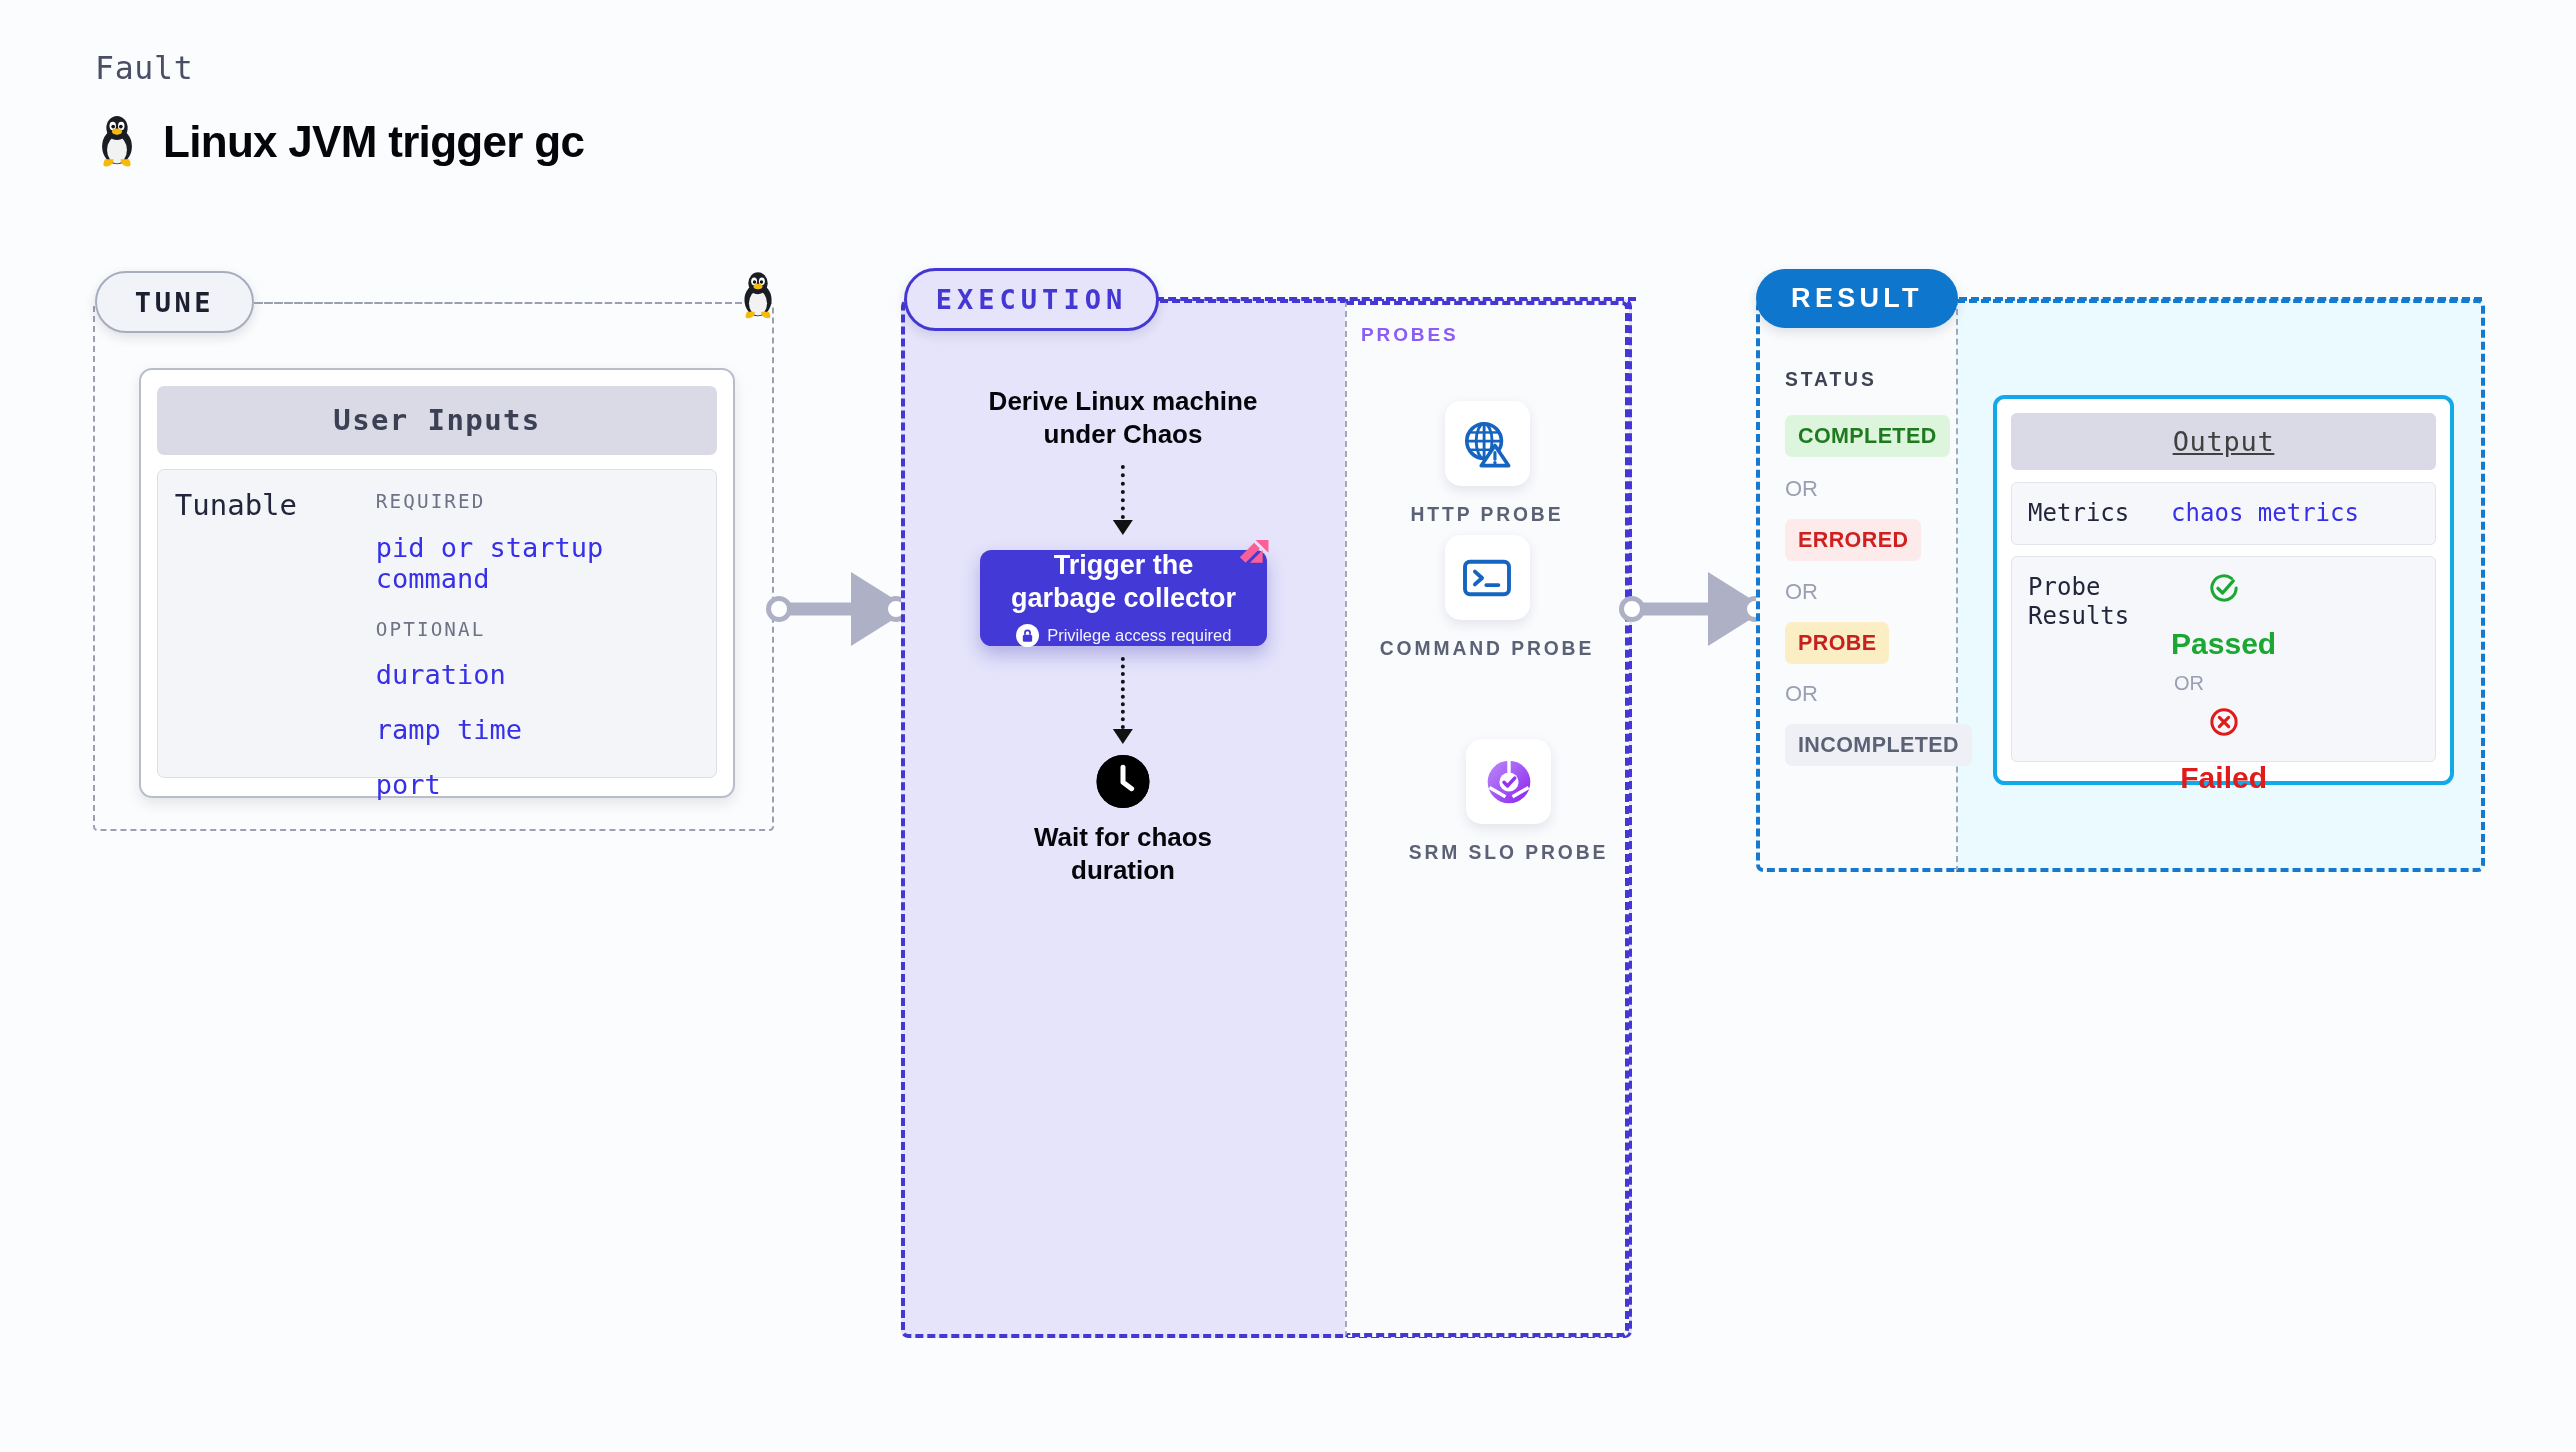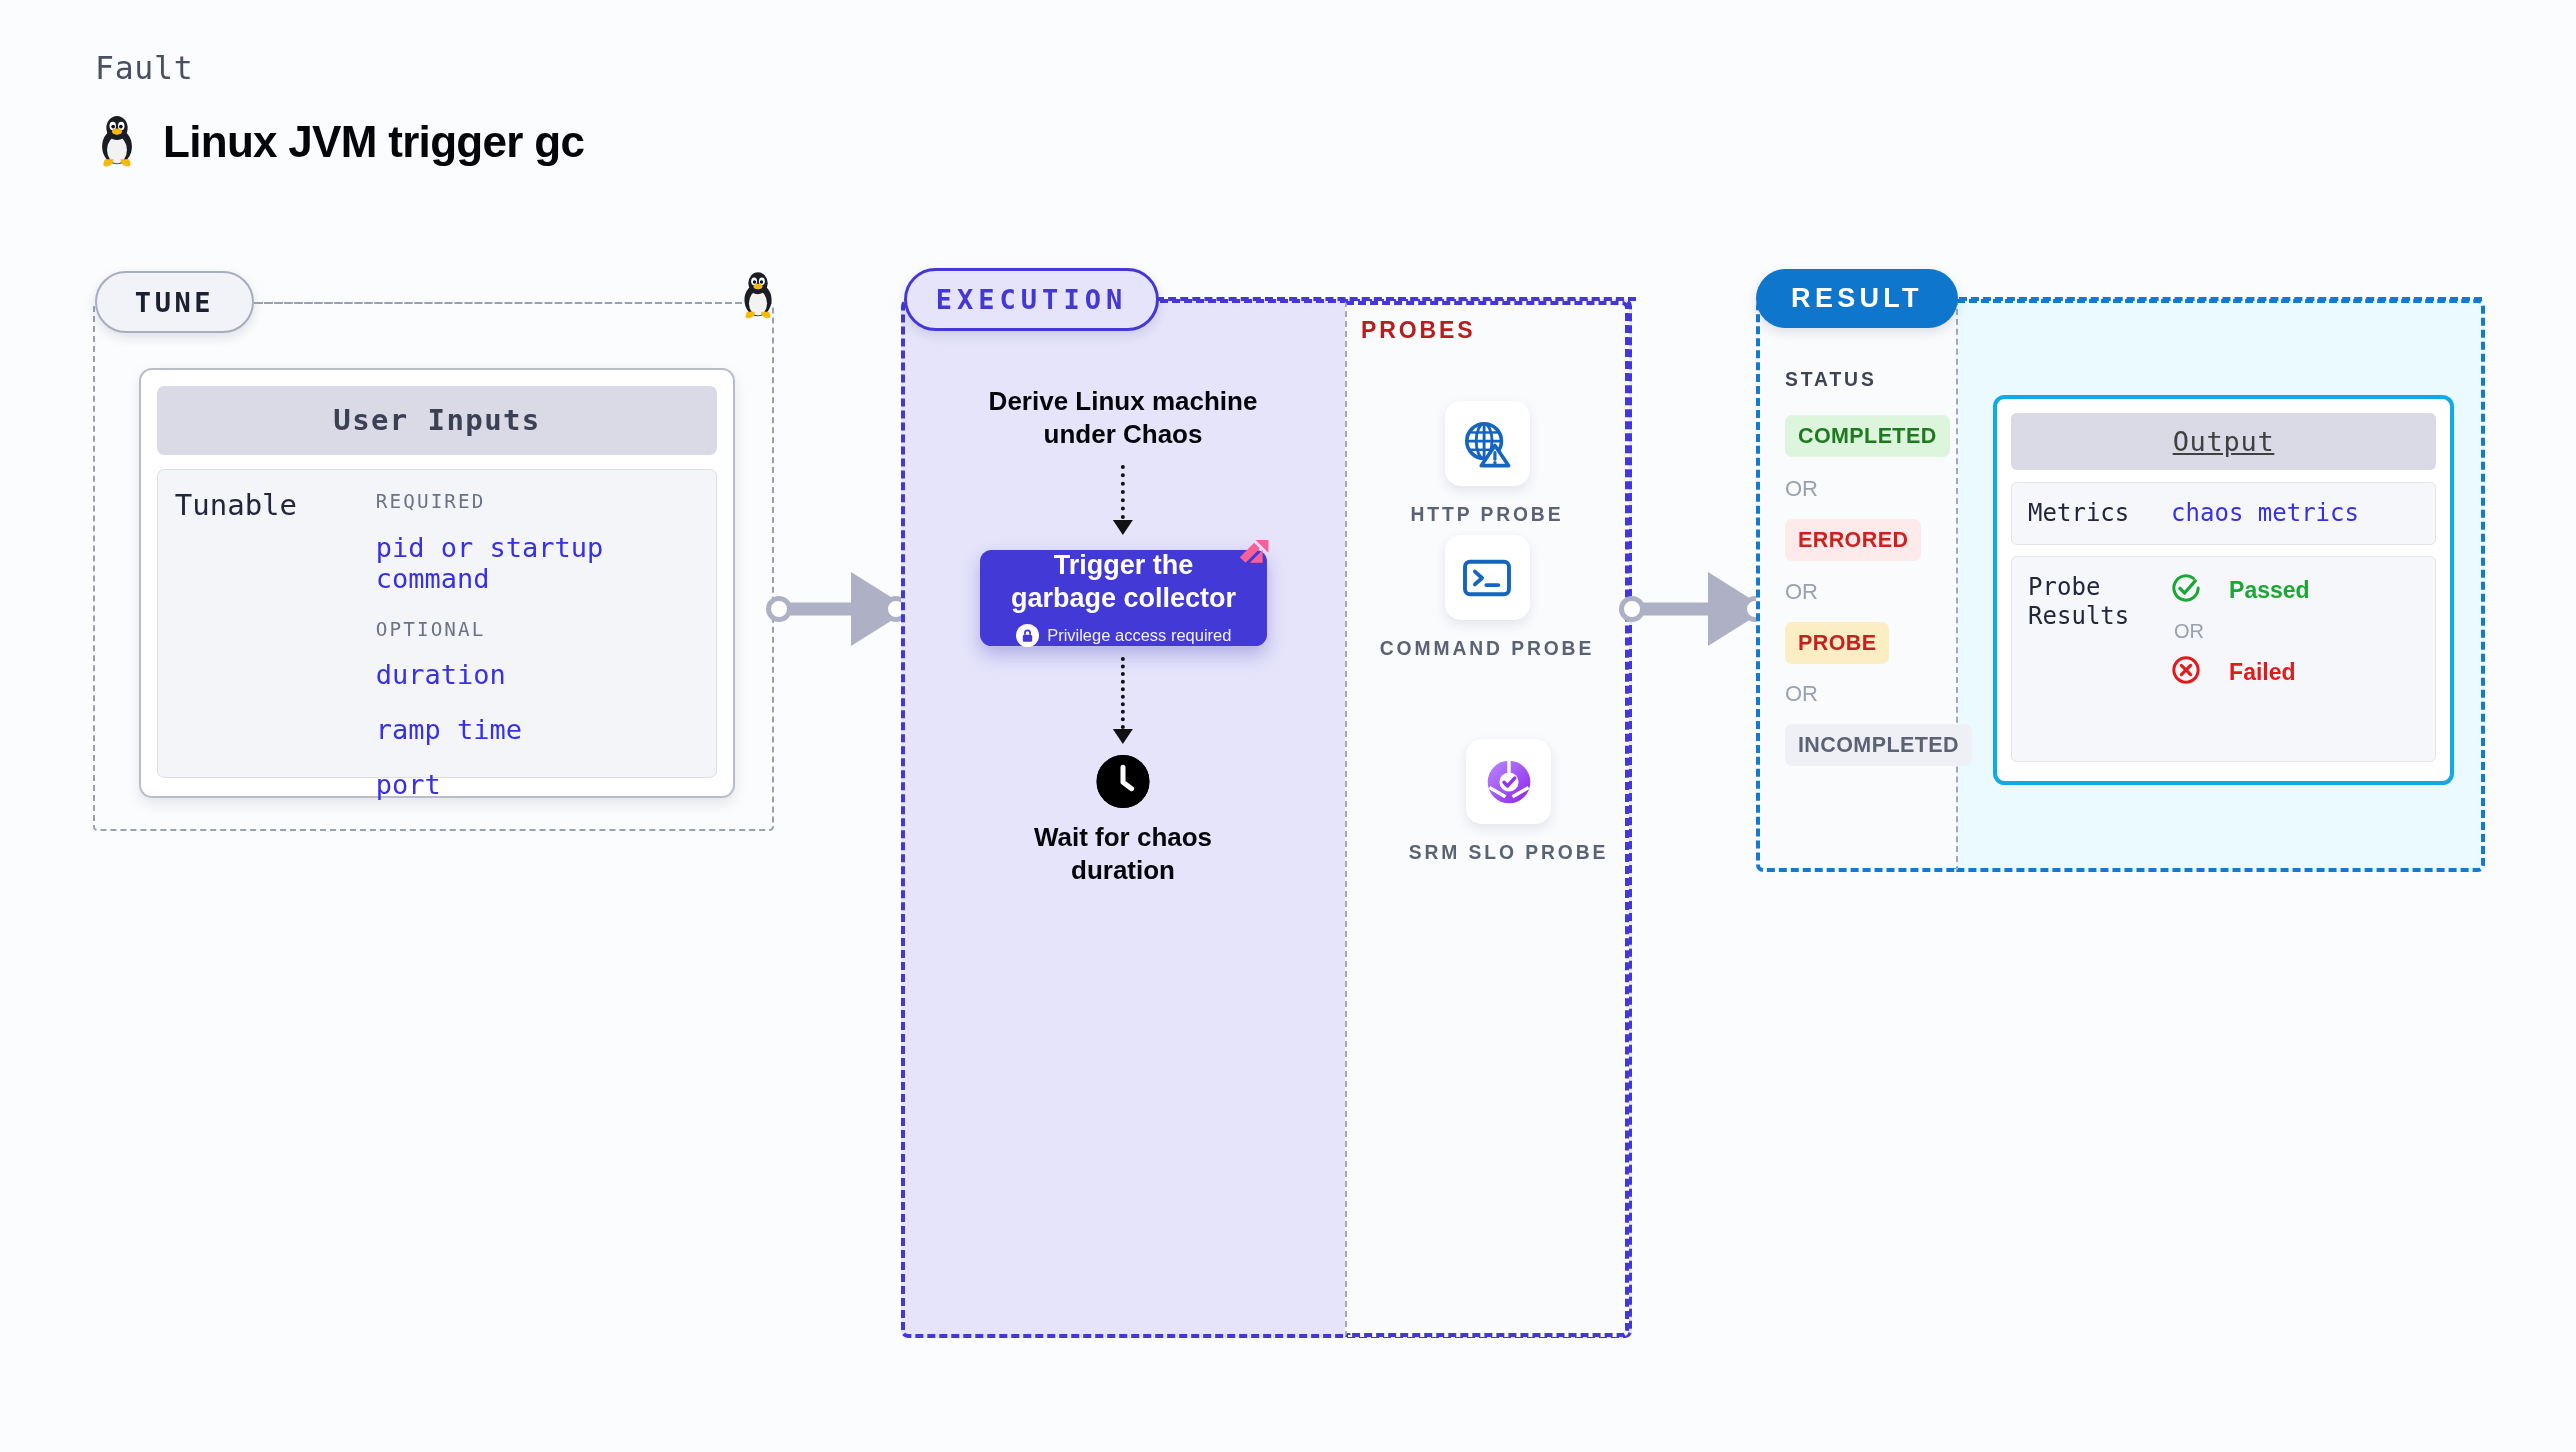--- a/index.html
+++ b/index.html
@@ -218,22 +218,22 @@
     position: absolute; right: -10px; top: -20px;
     width: 50px; height: 50px;
   }
   .clock-icon {
     position: absolute; left: 50%; transform: translateX(-50%);
     width: 53px; height: 53px; border-radius: 50%; background: #000000;
   }
 
   
   .probes-title {
-    position: absolute; left: 1361px; top: 317px;
-    font-size: 23px; font-weight: 700; color: #b91c1c; letter-spacing: 2.9px;
+    position: absolute; left: 1361px; top: 324px;
+    font-size: 19px; font-weight: 700; color: #8b5cf6; letter-spacing: 2.9px;
   }
   .probe {
     position: absolute; width: 284px;
     display: flex; flex-direction: column; align-items: center;
   }
   .probe-tile {
     width: 85px; height: 85px; border-radius: 15.8px;
     background: #ffffff;
     box-shadow: 0 4.3px 11.5px rgba(30,40,80,.10);
     display: flex; align-items: center; justify-content: center;
@@ -284,22 +284,22 @@
   .out-key {
     font-family: "DejaVu Sans Mono", monospace;
     font-size: 24px; color: #23263a; width: 143px; flex: none;
     line-height: 1.22;
   }
   .out-val {
     font-family: "DejaVu Sans Mono", monospace;
     font-size: 24px; color: #3730e8;
   }
   .probe-res-item {
-    display: flex; align-items: center; gap: 28px;
-    font-size: 23px; font-weight: 700;
+    display: flex; align-items: center; gap: 17px;
+    font-size: 30px; font-weight: 700; flex-direction: column;
   }
   .probe-res-or {
     font-size: 20px; color: #9aa0b2; margin: 11.5px 0 11.5px 2.9px;
   }
 </style>
 </head>
 <body>
 
 <div class="page">
 

